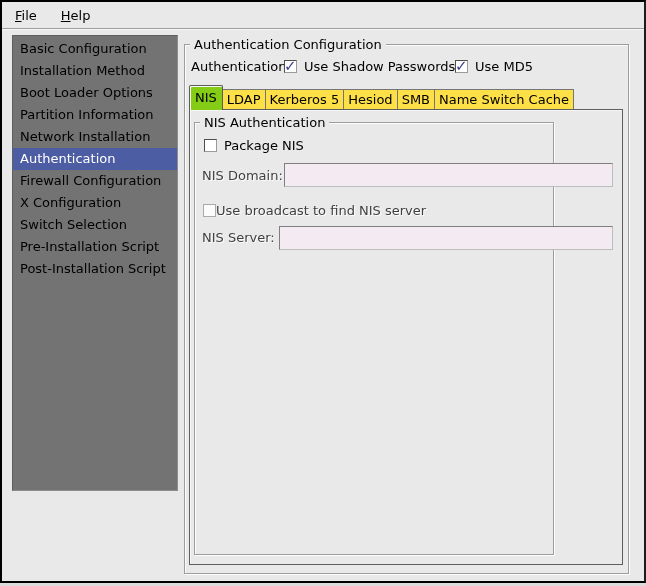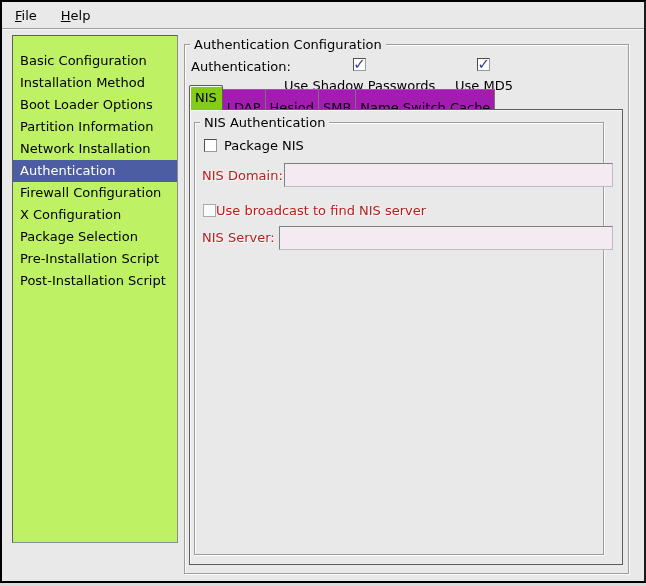--- a/index.html
+++ b/index.html
@@ -17,73 +17,73 @@
   
   .menubar {
     position:absolute; left:0; top:0; right:0; height:27px;
     display:flex; align-items:center; gap:10px; padding-left:6px;
     border-bottom:1px solid #9e9e9e; box-shadow:0 1px 0 #f7f7f7;
   }
   .menu-item { display:block; padding:3px 7px; cursor:default; }
   .menu-item::first-letter { text-decoration:underline; }
   
   .sidebar {
-    position:absolute; left:10px; top:33px; width:166px; height:508px;
-    background:#bef264; border:1px solid #5f5f5f;
+    position:absolute; left:10px; top:33px; width:166px; height:456px;
+    background:#737373; border:1px solid #5f5f5f;
     border-bottom-color:#8d8d8d; border-right-color:#8d8d8d;
-    padding-top:14px; overflow:hidden;
+    padding-top:2px; overflow:hidden;
   }
   .side-item { height:22px; line-height:22px; padding-left:7px; white-space:nowrap; }
   .side-item.selected { background:#4d5da3; color:#fff; }
   
   .frame {
     position:absolute; border:1px solid #9d9d9d;
     box-shadow: inset 1px 1px 0 #fcfcfc, 1px 1px 0 #fcfcfc;
   }
   .frame-label {
     position:absolute; top:-9px; left:5px; background:#e9e9e9;
     padding:0 4px; line-height:17px; white-space:nowrap;
   }
   .auth-frame { left:182px; top:42px; width:445px; height:530px; }
   
   .auth-caption { position:absolute; left:6px; top:14px; }
-  .cb-pair { position:absolute; display:flex; align-items:center; gap:7px; height:16px;flex-direction:column; }
+  .cb-pair { position:absolute; display:flex; align-items:center; gap:7px; height:16px; }
   .cb-shadow { left:99px; top:13px; }
   .cb-md5    { left:270px; top:13px; }
   .checkbox {
     width:13px; height:13px; flex:none; position:relative; background:#fff;
     border:1px solid #4e4e4e; border-bottom-color:#9a9a9a; border-right-color:#9a9a9a;
   }
   .checkbox.checked::after {
     content:"\2713"; position:absolute; left:-1px; top:-4px;
     font-size:15px; font-weight:bold; color:#353f8e;
   }
   .checkbox.disabled { border-color:#aaa; background:#fbfbfb; }
-  .dim { color:#b91c1c; text-shadow:1px 1px 0 #fdfdfd; }
+  .dim { color:#404040; text-shadow:1px 1px 0 #fdfdfd; }
   
   .tabs {
     position:absolute; left:4px; top:40px; height:25px;
     display:flex; align-items:flex-end;
   }
   .tab {
-    height:21px; line-height:20px; padding:8px 4px; background:#a21caf;
+    height:21px; line-height:20px; padding:0 4px; background:#fde047;
     border:1px solid #757575; border-bottom:none; margin-right:-1px;
     white-space:nowrap; cursor:default;
   }
   .tab.active {
     height:25px; line-height:23px; padding:0 5px; background:#84cc16;
     border-color:#5c5c5c; box-shadow: inset 1px 1px 0 #fafafa;
     border-radius:2px 2px 0 0; position:relative; z-index:3;
   }
   .page-box {
     position:absolute; left:4px; top:64px; width:434px; height:456px;
     background:#e9e9e9; border:1px solid #5e5e5e;
     box-shadow: inset 1px 1px 0 #f6f6f6;
   }
-  .nis-frame { left:4px; top:12px; width:410px; height:433px; }
+  .nis-frame { left:4px; top:12px; width:360px; height:433px; }
   
   .enable-row { position:absolute; left:9px; top:15px; display:flex; gap:7px; align-items:center; height:15px; }
   .bcast-row  { position:absolute; left:8px; top:80px; display:flex; align-items:center; height:15px; }
   .field-label { position:absolute; white-space:nowrap; }
   .lbl-domain { left:7px; top:45px; }
   .lbl-server { left:7px; top:107px; }
   .entry {
     position:absolute; height:24px; background:#f3ebf1;
     border:1px solid; border-color:#7f7f7f #bdbdbd #bdbdbd #7f7f7f;
     font-family:inherit; font-size:13px; padding:0 4px; color:#000;
@@ -103,21 +103,21 @@
 
   <div class="sidebar">
     <div class="side-item">Basic Configuration</div>
     <div class="side-item">Installation Method</div>
     <div class="side-item">Boot Loader Options</div>
     <div class="side-item">Partition Information</div>
     <div class="side-item">Network Installation</div>
     <div class="side-item selected">Authentication</div>
     <div class="side-item">Firewall Configuration</div>
     <div class="side-item">X Configuration</div>
-    <div class="side-item">Package Selection</div>
+    <div class="side-item">Switch Selection</div>
     <div class="side-item">Pre-Installation Script</div>
     <div class="side-item">Post-Installation Script</div>
   </div>
 
   <div class="frame auth-frame">
     <div class="frame-label">Authentication Configuration</div>
 
     <div class="auth-caption">Authentication:</div>
 
     <div class="cb-pair cb-shadow">
@@ -125,20 +125,21 @@
       <span>Use Shadow Passwords</span>
     </div>
     <div class="cb-pair cb-md5">
       <span class="checkbox checked"></span>
       <span>Use MD5</span>
     </div>
 
     <div class="tabs">
       <div class="tab active">NIS</div>
       <div class="tab">LDAP</div>
+      <div class="tab">Kerberos 5</div>
       <div class="tab">Hesiod</div>
       <div class="tab">SMB</div>
       <div class="tab">Name Switch Cache</div>
     </div>
 
     <div class="page-box">
       <div class="frame nis-frame">
         <div class="frame-label">NIS Authentication</div>
 
         <div class="enable-row">

